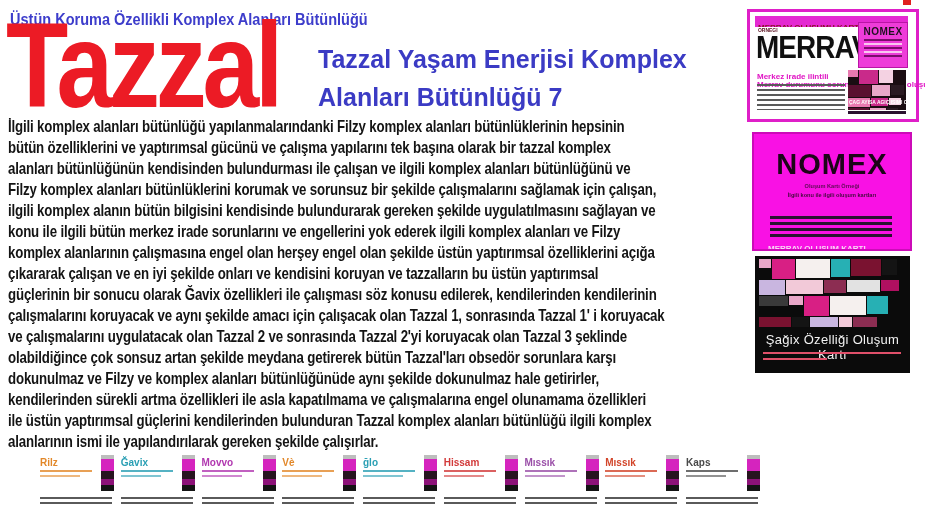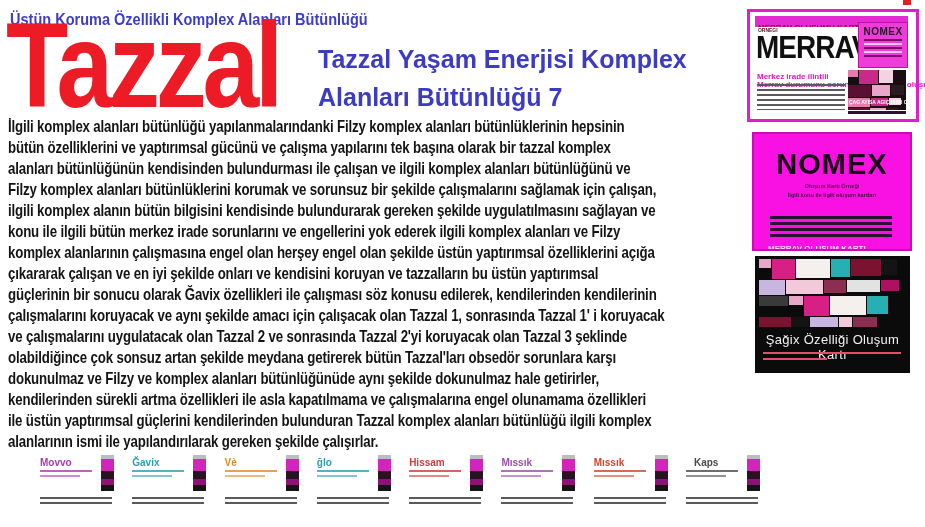--- a/index.html
+++ b/index.html
@@ -214,46 +214,59 @@
         <i style="width: 24px; height: 13px; background: rgb(140, 45, 82);"></i>
       </div>
     <div class="sx-cap">Şağix Özelliği Oluşum Kartı</div>
     <div class="sx-l1 micro red"></div>
     <div class="sx-l2 micro red"></div>
   </div>
 
 
   <div class="bottom-row">
       <div class="b-card">
+      <div class="b-name" style="color: rgb(226, 136, 42);">Rilz</div>
+      <div class="b-sub1" style="background: rgb(226, 136, 42);"></div>
+      <div class="b-sub2" style="background: rgb(226, 136, 42);"></div>
+      <div class="b-thumb">
+        <div class="s1"></div>
+          <div class="s2"></div>
+          <div class="s3"></div>
+          <div class="s4"></div>
+          <div class="s5"></div>
+      </div>
+      <div class="b-lines micro"></div>
+    </div>
+      <div class="b-card">
+      <div class="b-name" style="color: rgb(42, 159, 180);">Ğavix</div>
+      <div class="b-sub1" style="background: rgb(42, 159, 180);"></div>
+      <div class="b-sub2" style="background: rgb(42, 159, 180);"></div>
+      <div class="b-thumb">
+        <div class="s1"></div>
+          <div class="s2"></div>
+          <div class="s3"></div>
+          <div class="s4"></div>
+          <div class="s5"></div>
+      </div>
+      <div class="b-lines micro"></div>
+    </div>
+      <div class="b-card">
       <div class="b-name" style="color: rgb(177, 56, 176);">Movvo</div>
       <div class="b-sub1" style="background: rgb(177, 56, 176);"></div>
       <div class="b-sub2" style="background: rgb(177, 56, 176);"></div>
       <div class="b-thumb">
         <div class="s1"></div>
           <div class="s2"></div>
           <div class="s3"></div>
           <div class="s4"></div>
           <div class="s5"></div>
       </div>
       <div class="b-lines micro"></div>
     </div>
       <div class="b-card">
-      <div class="b-name" style="color: rgb(42, 159, 180);">Ğavix</div>
-      <div class="b-sub1" style="background: rgb(42, 159, 180);"></div>
-      <div class="b-sub2" style="background: rgb(42, 159, 180);"></div>
-      <div class="b-thumb">
-        <div class="s1"></div>
-          <div class="s2"></div>
-          <div class="s3"></div>
-          <div class="s4"></div>
-          <div class="s5"></div>
-      </div>
-      <div class="b-lines micro"></div>
-    </div>
-      <div class="b-card">
       <div class="b-name" style="color: rgb(226, 136, 42);">Vè</div>
       <div class="b-sub1" style="background: rgb(226, 136, 42);"></div>
       <div class="b-sub2" style="background: rgb(226, 136, 42);"></div>
       <div class="b-thumb">
         <div class="s1"></div>
           <div class="s2"></div>
           <div class="s3"></div>
           <div class="s4"></div>
           <div class="s5"></div>
       </div>
@@ -305,21 +318,21 @@
       <div class="b-thumb">
         <div class="s1"></div>
           <div class="s2"></div>
           <div class="s3"></div>
           <div class="s4"></div>
           <div class="s5"></div>
       </div>
       <div class="b-lines micro"></div>
     </div>
       <div class="b-card">
-      <div class="b-name" style="color: rgb(74, 74, 74); margin-left: 8px;">Kaps</div>
+      <div class="b-name" style="color: rgb(74, 74, 74);">Kaps</div>
       <div class="b-sub1" style="background: rgb(74, 74, 74);"></div>
       <div class="b-sub2" style="background: rgb(74, 74, 74);"></div>
       <div class="b-thumb">
         <div class="s1"></div>
           <div class="s2"></div>
           <div class="s3"></div>
           <div class="s4"></div>
           <div class="s5"></div>
       </div>
       <div class="b-lines micro"></div>

